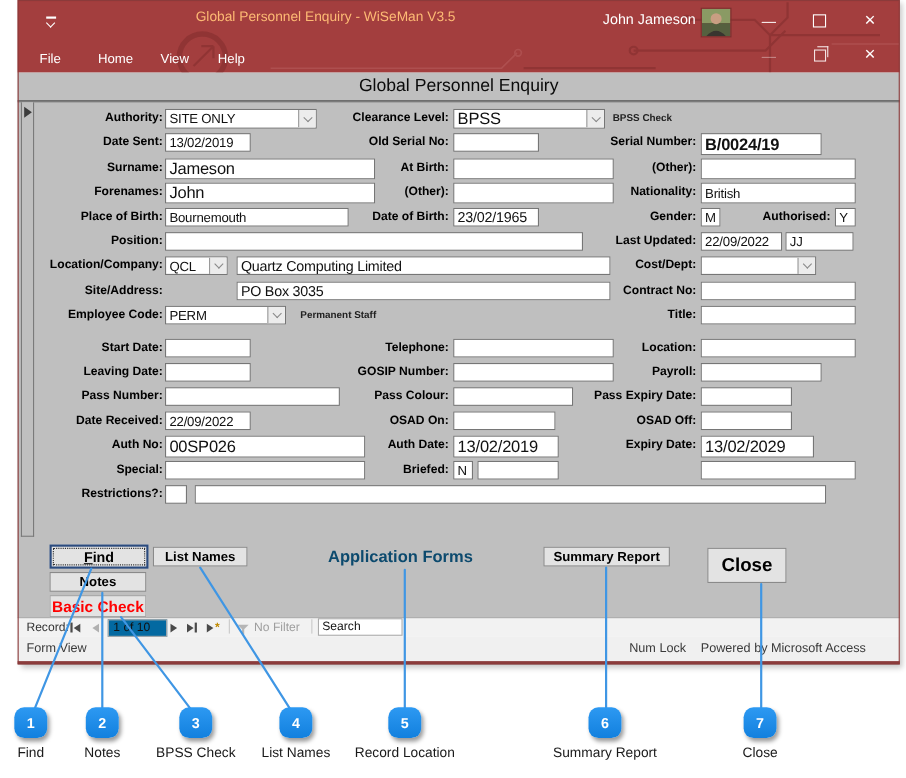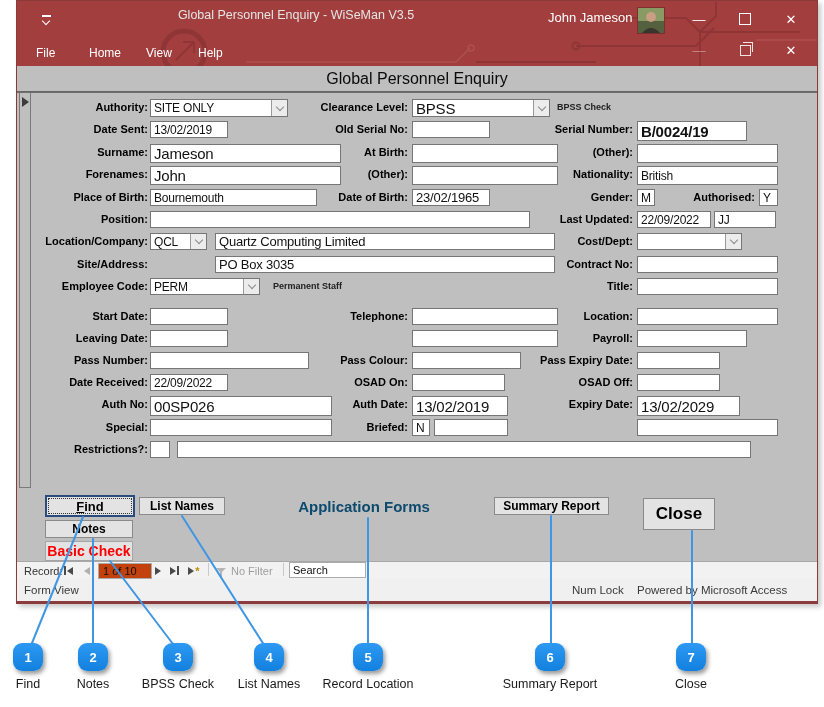--- a/index.html
+++ b/index.html
@@ -1,21 +1,21 @@
 <!DOCTYPE html>
 <html><head>
 <meta charset="utf-8">
 <style>
   html,body{margin:0;padding:0;background:#ffffff;}
   #root{position:relative;width:824px;height:707px;font-family:"Liberation Sans","DejaVu Sans",sans-serif;overflow:hidden;background:#fff;}
   .abs{position:absolute;}
   
   .titlebar{left:16px;top:0;width:802px;height:66px;background:#A33E3E;z-index:1;}
   .win-frame{left:16px;top:0;width:802px;height:604px;border:1px solid #8B3A3A;box-sizing:border-box;z-index:40;pointer-events:none;box-shadow:3px 3px 5px rgba(0,0,0,0.22);}
-  .win-title{left:16px;top:8px;width:560px;text-align:center;color:#e5e5e5;font-size:12.5px;z-index:3;}
+  .win-title{left:16px;top:8px;width:560px;text-align:center;color:#fdba74;font-size:12.5px;z-index:3;}
   .user-name{left:548px;top:10px;color:#fff;font-size:13px;z-index:3;}
   .avatar{left:637px;top:7px;width:28px;height:27px;z-index:3;border:1px solid #7d2f2f;box-sizing:border-box;}
   .winbtn{width:46px;height:34px;display:flex;align-items:center;justify-content:center;color:#fff;z-index:3;font-size:13px;}
   .winbtn .sq{width:10px;height:10px;border:1.2px solid #fff;display:block;}
   .restore{position:relative;width:9px;height:9px;border:1.2px solid #f4e3e3;display:block;}
   .restore::before{content:"";position:absolute;left:2px;top:-4px;width:9px;height:9px;border:1.2px solid #f4e3e3;border-left:none;border-bottom:none;}
   .qat{left:40px;top:16px;width:12px;height:10px;z-index:3;}
   .qat .bar{display:block;width:9px;height:1.6px;background:#fff;margin:0 auto;}
   .qat .chev{display:block;width:5px;height:5px;border-right:1.6px solid #fff;border-bottom:1.6px solid #fff;transform:rotate(45deg);margin:1px auto 0;}
   .menu-item{top:46px;color:#fff;font-size:12px;z-index:3;}
@@ -39,21 +39,21 @@
   .btn-find::after{content:"";position:absolute;inset:1px;border:1px dotted #333;}
   .btn-listnames{left:139px;top:497px;width:86px;height:18px;font-size:12px;}
   .btn-notes{left:45px;top:520px;width:88px;height:18px;font-size:12px;}
   .btn-basiccheck{left:45px;top:541px;width:88px;height:20px;font-size:14px;color:#FF0000;border-color:#a5a5a5;}
   .lbl-appforms{left:264px;top:498px;width:200px;text-align:center;font-weight:bold;font-size:15px;color:#0c4a6e;z-index:12;}
   .btn-summary{left:494px;top:497px;width:115px;height:18px;font-size:12px;}
   .btn-close{left:643px;top:498px;width:72px;height:32px;font-size:17px;}
   
   .nav-bar{left:16px;top:561px;width:802px;height:18px;background:#f2f2f2;border-top:1px solid #a8a8a8;box-sizing:border-box;z-index:2;}
   .nav-text{position:absolute;font-size:11px;color:#333;z-index:12;}
-  .count-box{left:98px;top:563px;width:48px;height:14px;background:#c2410c;border:1px solid #ababab;font-size:11px;color:#111;padding-left:4px;line-height:14px;z-index:12;box-sizing:content-box;}
+  .count-box{left:98px;top:563px;width:48px;height:14px;background:#0369a1;border:1px solid #ababab;font-size:11px;color:#111;padding-left:4px;line-height:14px;z-index:12;box-sizing:content-box;}
   .nav-ic{position:absolute;top:565px;width:14px;height:11px;display:flex;align-items:center;justify-content:center;z-index:12;}
   .tri-r{width:0;height:0;border-left:6px solid #4a4a4a;border-top:4px solid transparent;border-bottom:4px solid transparent;}
   .tri-l{width:0;height:0;border-right:6px solid #4a4a4a;border-top:4px solid transparent;border-bottom:4px solid transparent;}
   .tri-dis{border-right-color:#b0b0b0;}
   .vbar{width:2px;height:9px;background:#4a4a4a;}
   .star{color:#c08a00;font-size:11px;font-weight:bold;margin-left:1px;}
   .vsep{position:absolute;top:563px;width:1px;height:13px;background:#c9c9c9;z-index:12;}
   .funnel{width:0;height:0;border-left:5px solid transparent;border-right:5px solid transparent;border-top:5px solid #b5b5b5;position:relative;}
   .funnel::after{content:"";position:absolute;left:-1px;top:-1px;width:2px;height:5px;background:#b5b5b5;}
   .search-box{left:289px;top:562px;width:72px;height:14px;border:1px solid #ababab;font-size:11px;color:#111;padding:0 0 0 3px;font-family:Liberation Sans, sans-serif;z-index:12;background:#fff;}
@@ -243,20 +243,21 @@
         <span class="f-value"></span>
       </div>
       <div class="f-label" style="left: 413px; top: 310px;">Location:</div>
       <div class="f-field" style="left: 637px; top: 308px; width: 141px; height: 17px;">
         <span class="f-value"></span>
       </div>
       <div class="f-label" style="left: -72px; top: 332px;">Leaving Date:</div>
       <div class="f-field" style="left: 150px; top: 330px; width: 78px; height: 17px;">
         <span class="f-value"></span>
       </div>
+      <div class="f-label" style="left: 188px; top: 332px;">GOSIP Number:</div>
       <div class="f-field" style="left: 412px; top: 330px; width: 146px; height: 17px;">
         <span class="f-value"></span>
       </div>
       <div class="f-label" style="left: 413px; top: 332px;">Payroll:</div>
       <div class="f-field" style="left: 637px; top: 330px; width: 110px; height: 17px;">
         <span class="f-value"></span>
       </div>
       <div class="f-label" style="left: -72px; top: 354px;">Pass Number:</div>
       <div class="f-field" style="left: 150px; top: 352px; width: 159px; height: 17px;">
         <span class="f-value"></span>

